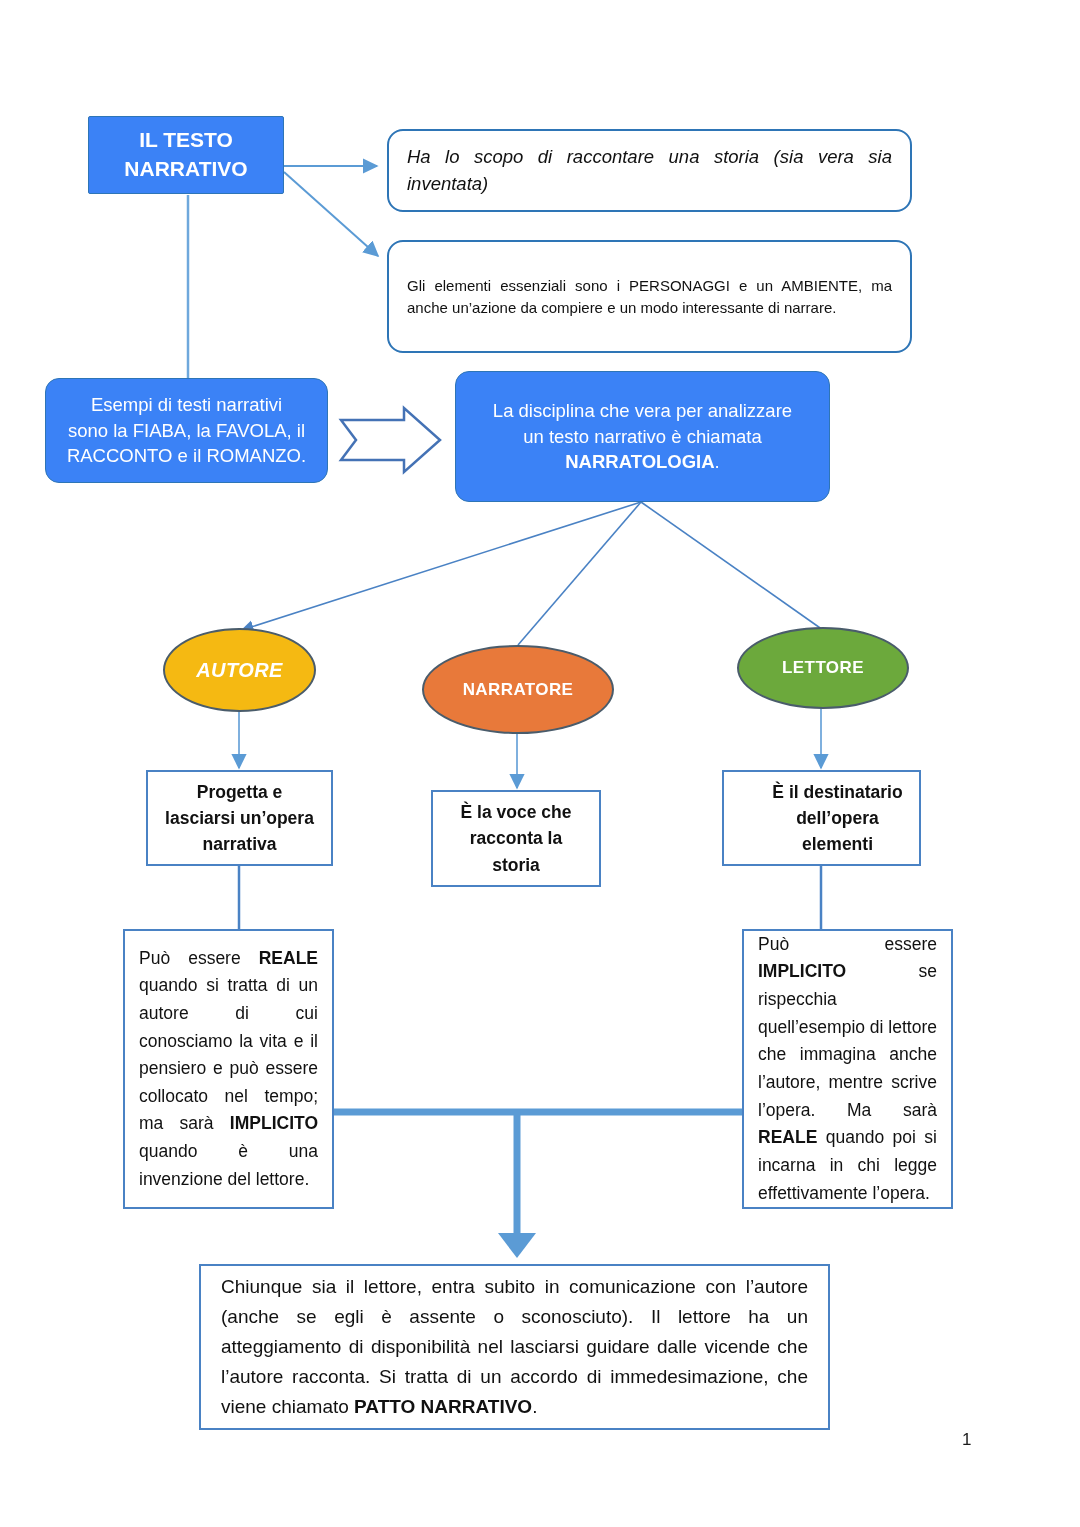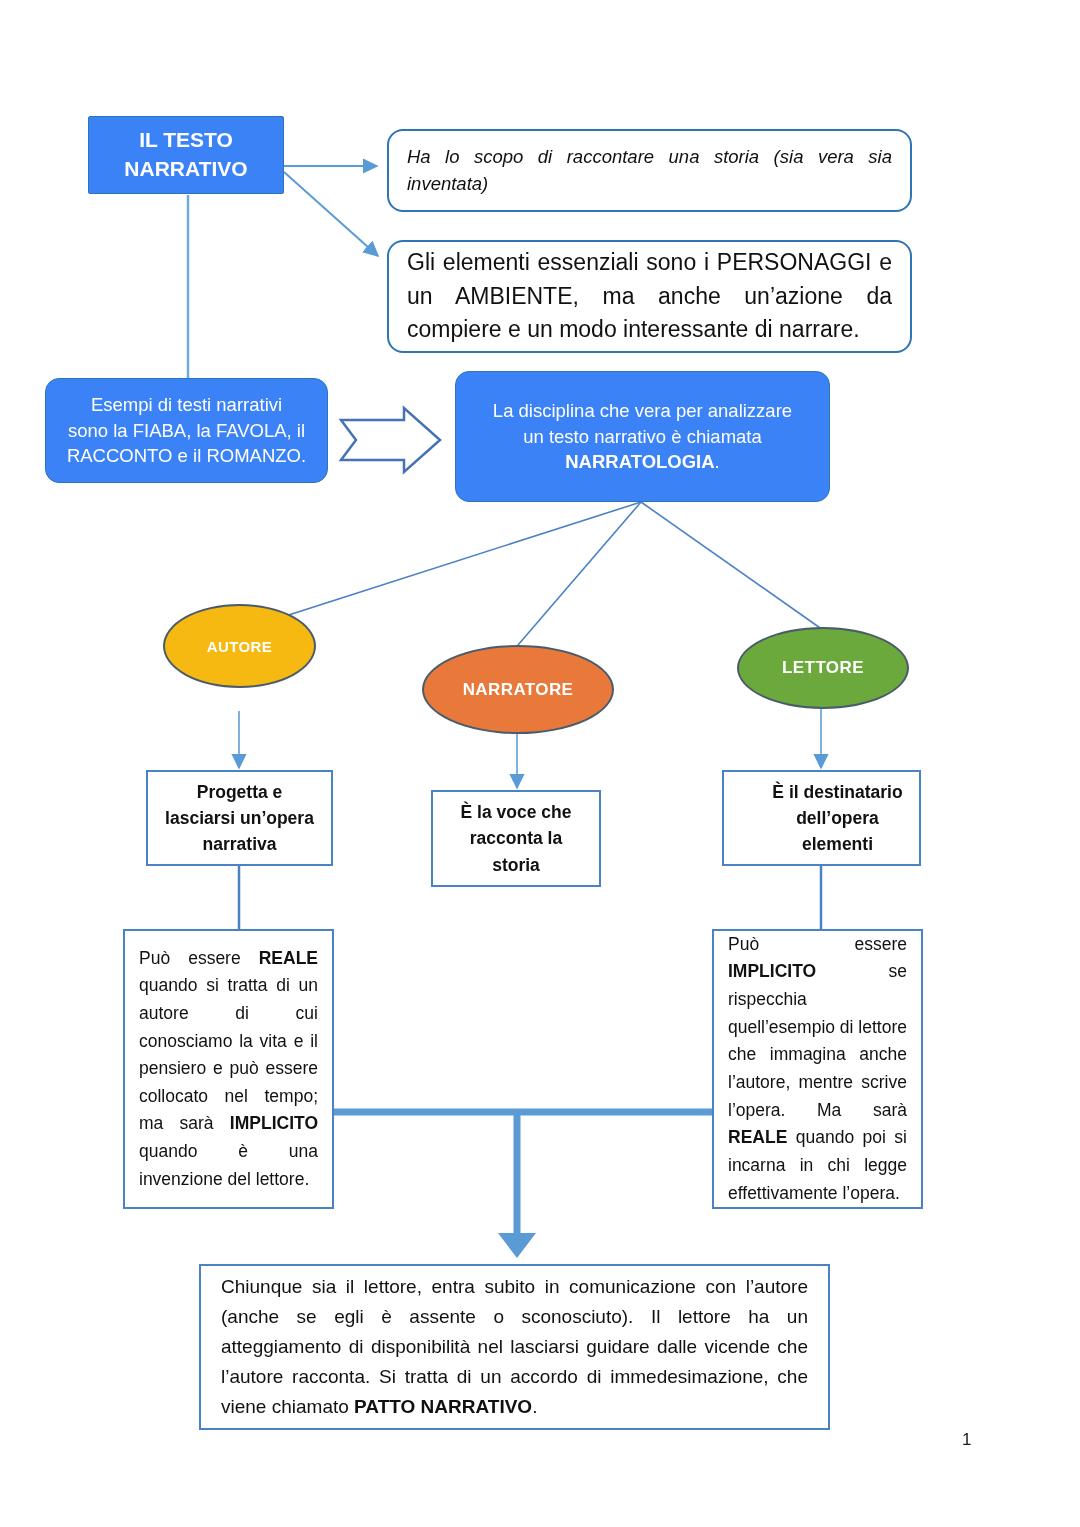--- a/index.html
+++ b/index.html
@@ -161,21 +161,21 @@
     <div class="inner">
       <div>IL TESTO</div>
       <div>NARRATIVO</div>
     </div>
   </div>
 
   <div class="node callout" style="left:387px; top:129px; width:525px; height:83px; font-size:18.5px;font-style:italic;">
     <div class="inner">Ha lo scopo di raccontare una storia (sia vera sia inventata)</div>
   </div>
 
-  <div class="node callout" style="left:387px; top:240px; width:525px; height:113px; font-size:23px;">
+  <div class="node callout" style="left:387px; top:240px; width:525px; height:113px; font-size:15px;">
     <div class="inner">Gli elementi essenziali sono i PERSONAGGI e un AMBIENTE, ma anche un’azione da compiere e un modo interessante di narrare.</div>
   </div>
 
   <div class="node blue-box round soft-text" style="left:45px; top:378px; width:283px; height:105px; font-size:18.5px;">
     <div class="inner">
       <div>Esempi di testi narrativi</div>
       <div>sono la FIABA, la FAVOLA, il</div>
       <div>RACCONTO e il ROMANZO.</div>
     </div>
   </div>
@@ -183,21 +183,21 @@
   <div class="node blue-box round soft-text" style="left:455px; top:371px; width:375px; height:131px; font-size:18.5px;">
     <div class="inner">
       <div>La disciplina che vera per analizzare</div>
       <div>un testo narrativo è chiamata</div>
       <div>
         <b>NARRATOLOGIA</b><span>.</span>
       </div>
     </div>
   </div>
 
-  <div class="node ellipse el-autore" style="left:163px; top:604px; width:153px; height:84px; font-size:15px;">
+  <div class="node ellipse el-autore" style="left:163px; top:628px; width:153px; height:84px; font-size:20px;font-style:italic;">
     <div class="inner">AUTORE</div>
   </div>
 
   <div class="node ellipse el-narratore" style="left:422px; top:645px; width:192px; height:89px; font-size:17px;">
     <div class="inner">NARRATORE</div>
   </div>
 
   <div class="node ellipse el-lettore" style="left:737px; top:627px; width:172px; height:82px; font-size:17px;">
     <div class="inner">LETTORE</div>
   </div>
@@ -224,21 +224,21 @@
       <div>dell’opera elementi</div>
     </div>
   </div>
 
   <div class="node white-box justify" style="left:123px; top:929px; width:211px; height:280px; font-size:17.5px;">
     <div class="inner">
       <span>Può essere </span><b>REALE</b><span> quando si tratta di un autore di cui conosciamo la vita e il pensiero e può essere collocato nel tempo; ma sarà </span><b>IMPLICITO</b><span> quando è una invenzione del lettore.</span>
     </div>
   </div>
 
-  <div class="node white-box justify" style="left:712px; top:929px; width:211px; height:280px; font-size:17.5px;">
+  <div class="node white-box justify" style="left:742px; top:929px; width:211px; height:280px; font-size:17.5px;">
     <div class="inner">
       <span>Può essere </span><b>IMPLICITO</b><span> se rispecchia quell’esempio di lettore che immagina anche l’autore, mentre scrive l’opera. Ma sarà </span><b>REALE</b><span> quando poi si incarna in chi legge effettivamente l’opera.</span>
     </div>
   </div>
 
   <div class="node white-box justify" style="left:199px; top:1264px; width:631px; height:166px; font-size:19px;">
     <div class="inner" style="padding:0 20px;">
       <span>Chiunque sia il lettore, entra subito in comunicazione con l’autore (anche se egli è assente o sconosciuto). Il lettore ha un atteggiamento di disponibilità nel lasciarsi guidare dalle vicende che l’autore racconta. Si tratta di un accordo di immedesimazione, che viene chiamato </span><b>PATTO NARRATIVO</b><span>.</span>
     </div>
   </div>

